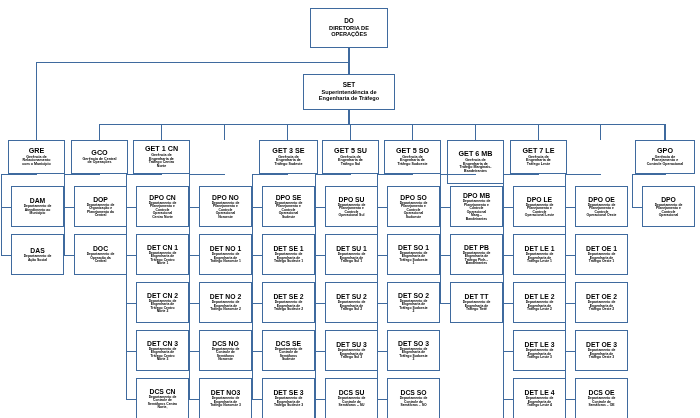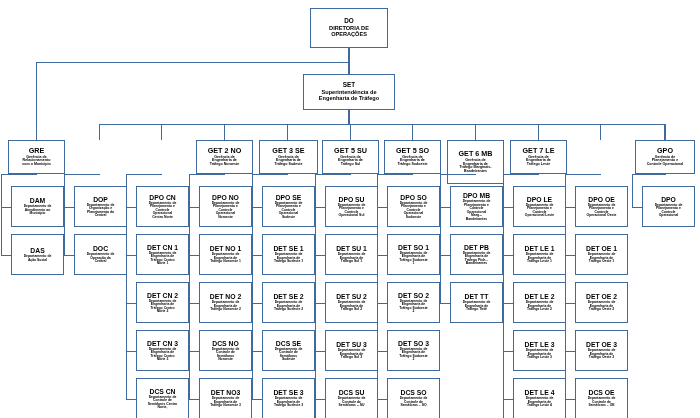--- a/index.html
+++ b/index.html
@@ -60,23 +60,27 @@
     </div>
     <div class="box lvl0" style="left: 303px; top: 74px; width: 92px; height: 36px;">
       <div class="code">SET</div>
       <div class="desc">Superintendência de Engenharia de Tráfego</div>
     </div>
     <div class="line vline" style="left: 348.3px; top: 48px; height: 26px;"></div>
     <div class="box lvl1" style="left: 8px; top: 140px; width: 57px; height: 34px;">
       <div class="code">GRE</div>
       <div class="desc">Gerência de Relacionamento com o Município</div>
     </div>
-    <div class="box lvl1" style="left: 196px; top: 140px; width: 57px; height: 34px;">
-      <div class="code">GET 2 NO</div>
-      <div class="desc">Gerência de Engenharia de Tráfego Noroeste</div>
+    <div class="box lvl1" style="left: 71px; top: 140px; width: 57px; height: 34px;">
+      <div class="code">GCO</div>
+      <div class="desc">Gerência de Central de Operações</div>
+    </div>
+    <div class="box lvl1" style="left: 133px; top: 140px; width: 57px; height: 34px;">
+      <div class="code">GET 1 CN</div>
+      <div class="desc">Gerência de Engenharia de Tráfego Centro Norte</div>
     </div>
     <div class="box lvl1" style="left: 259px; top: 140px; width: 59px; height: 34px;">
       <div class="code">GET 3 SE</div>
       <div class="desc">Gerência de Engenharia de Tráfego Sudeste</div>
     </div>
     <div class="box lvl1" style="left: 322px; top: 140px; width: 57px; height: 34px;">
       <div class="code">GET 5 SU</div>
       <div class="desc">Gerência de Engenharia de Tráfego Sul</div>
     </div>
     <div class="box lvl1" style="left: 384px; top: 140px; width: 57px; height: 34px; justify-content: center;">

